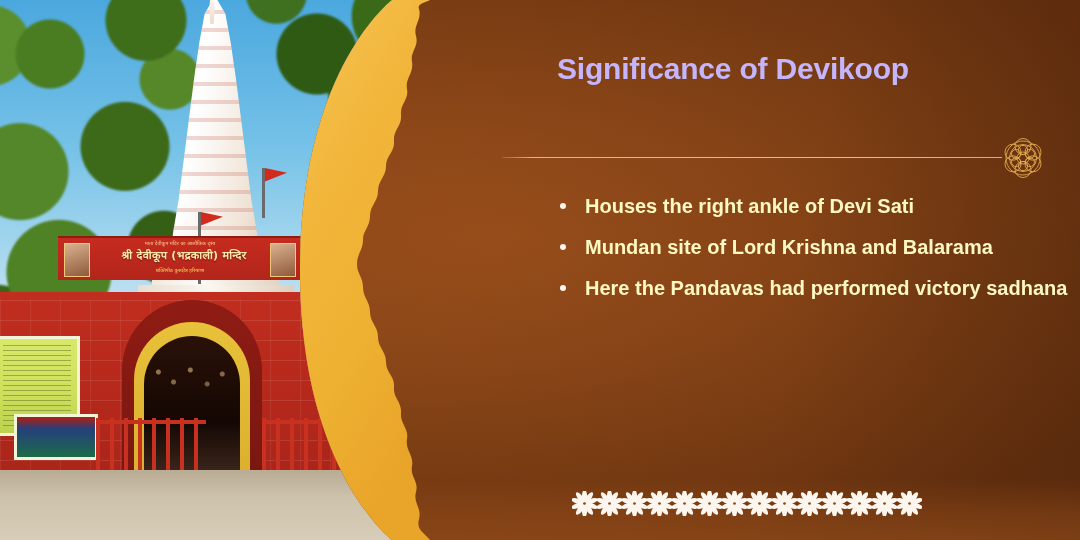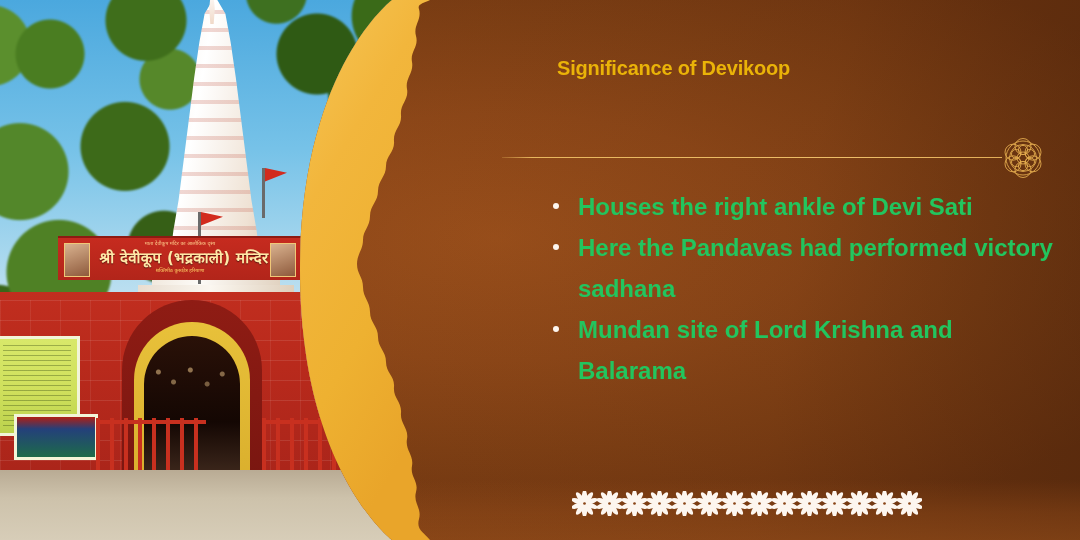--- a/index.html
+++ b/index.html
@@ -139,21 +139,21 @@
   }
   .banner {
     position:absolute; left:58px; top:236px; width:244px; height:42px;
     background: linear-gradient(180deg, #c62b1f 0%, #b2251a 100%);
     border-top: 2px solid #8e1a12;
   }
   .banner-text {
     position:absolute; left:8px; right:0; top:9px;
     text-align:center;
     color:#ffe9a8;
-    font-size: 15px;
+    font-size: 11px;
     font-weight:700;
     letter-spacing:0.3px;
     text-shadow: 0 1px 1px rgba(0,0,0,0.5);
     font-family:"DejaVu Sans", sans-serif;
   }
   .banner-sub {
     position:absolute; left:0; right:0; top:29px;
     text-align:center;
     color:#ffd166;
     font-size:5px;
@@ -253,47 +253,47 @@
   .content {
     position: absolute;
     left: 500px; top: 0;
     width: 580px; height: 540px;
   }
   .title {
     position:absolute;
     left: 57px;
     top: 48px;
     width: 470px;
-    color: #eab308;
-    font-size: 20px;
+    color: #c4b5fd;
+    font-size: 30px;
     line-height: 41px;
     font-weight: 700;
     letter-spacing: -0.2px;
   }
   .divider {
     position:absolute;
     left: 2px;
     top: 157px;
     width: 500px;
     height: 1px;
     background: linear-gradient(90deg, rgba(230,180,90,0.25) 0%, #e8b75e 6%, #edbe69 70%, #e2ae58 100%);
   }
   .mandala {
     position:absolute;
     left: 495px;
     top: 130px;
     width: 56px; height: 56px;
   }
   .bullets {
     position:absolute;
-    left: 43px;
+    left: 50px;
     top: 186px;
     width: 520px;
-    color: #22c55e;
-    font-size: 24px;
+    color: #fef9c3;
+    font-size: 20px;
     line-height: 41px;
     font-weight: 700;
   }
   .bullet-row {
     position: relative;
     padding-left: 35px;
   }
   .bullet-dot {
     position:absolute;
     left: 10px;
@@ -474,25 +474,25 @@
       </g>
     </svg>
 
     <div class="bullets">
       <div class="bullet-row">
         <span class="bullet-dot"></span>
         <span>Houses the right ankle of Devi Sati</span>
       </div>
       <div class="bullet-row">
         <span class="bullet-dot"></span>
-        <span>Here the Pandavas had performed victory sadhana</span>
+        <span>Mundan site of Lord Krishna and Balarama</span>
       </div>
       <div class="bullet-row">
         <span class="bullet-dot"></span>
-        <span>Mundan site of Lord Krishna and Balarama</span>
+        <span>Here the Pandavas had performed victory sadhana</span>
       </div>
     </div>
 
     <div class="flower-row" id="flower-row">
         <svg class="flower" viewBox="0 0 24 24">
           <g fill="#fdf6ef">
             <ellipse cx="12" cy="5.4" rx="2.5" ry="6.6" transform="rotate(0 12 12)"></ellipse>
             <ellipse cx="12" cy="5.4" rx="2.5" ry="6.6" transform="rotate(36 12 12)"></ellipse>
             <ellipse cx="12" cy="5.4" rx="2.5" ry="6.6" transform="rotate(72 12 12)"></ellipse>
             <ellipse cx="12" cy="5.4" rx="2.5" ry="6.6" transform="rotate(108 12 12)"></ellipse>

